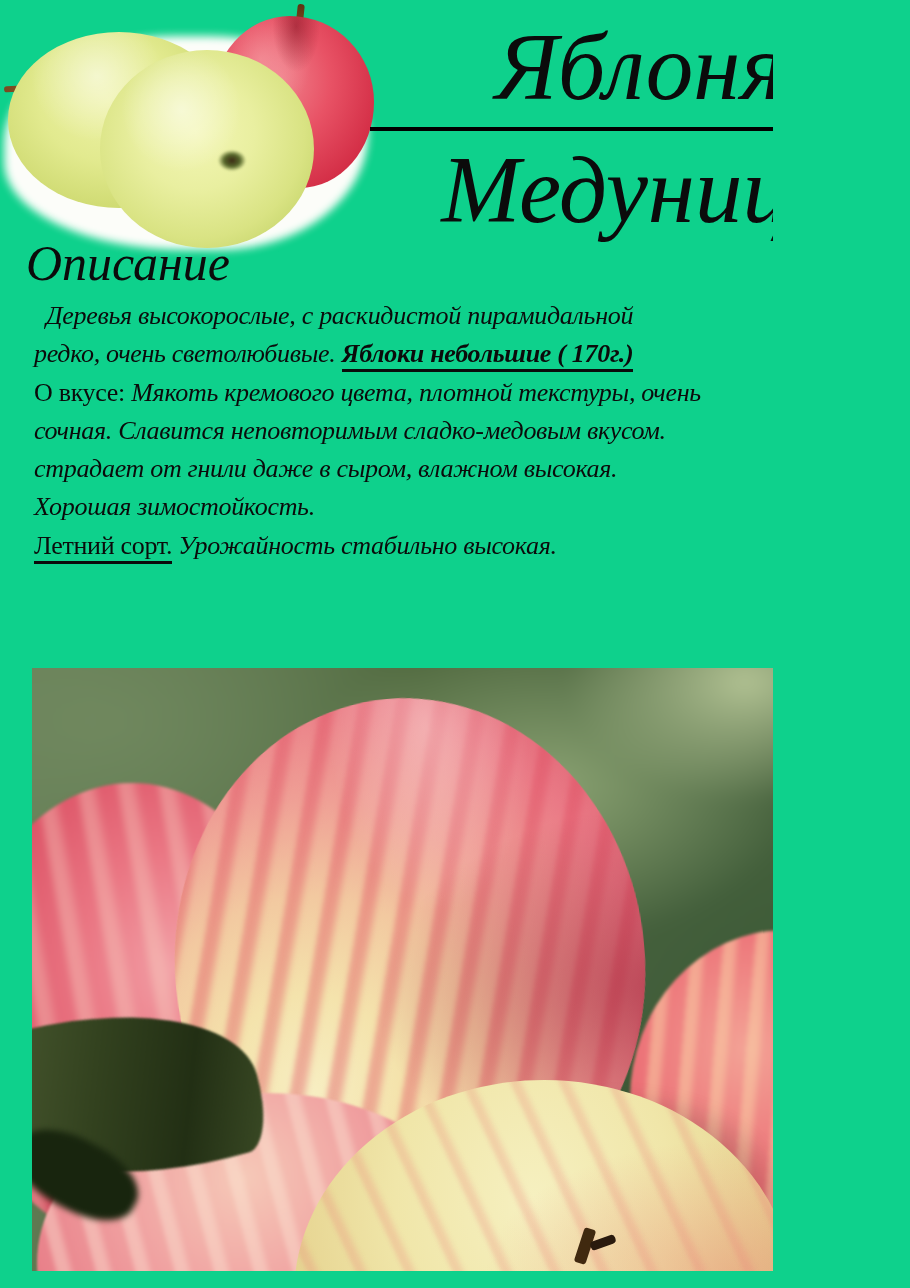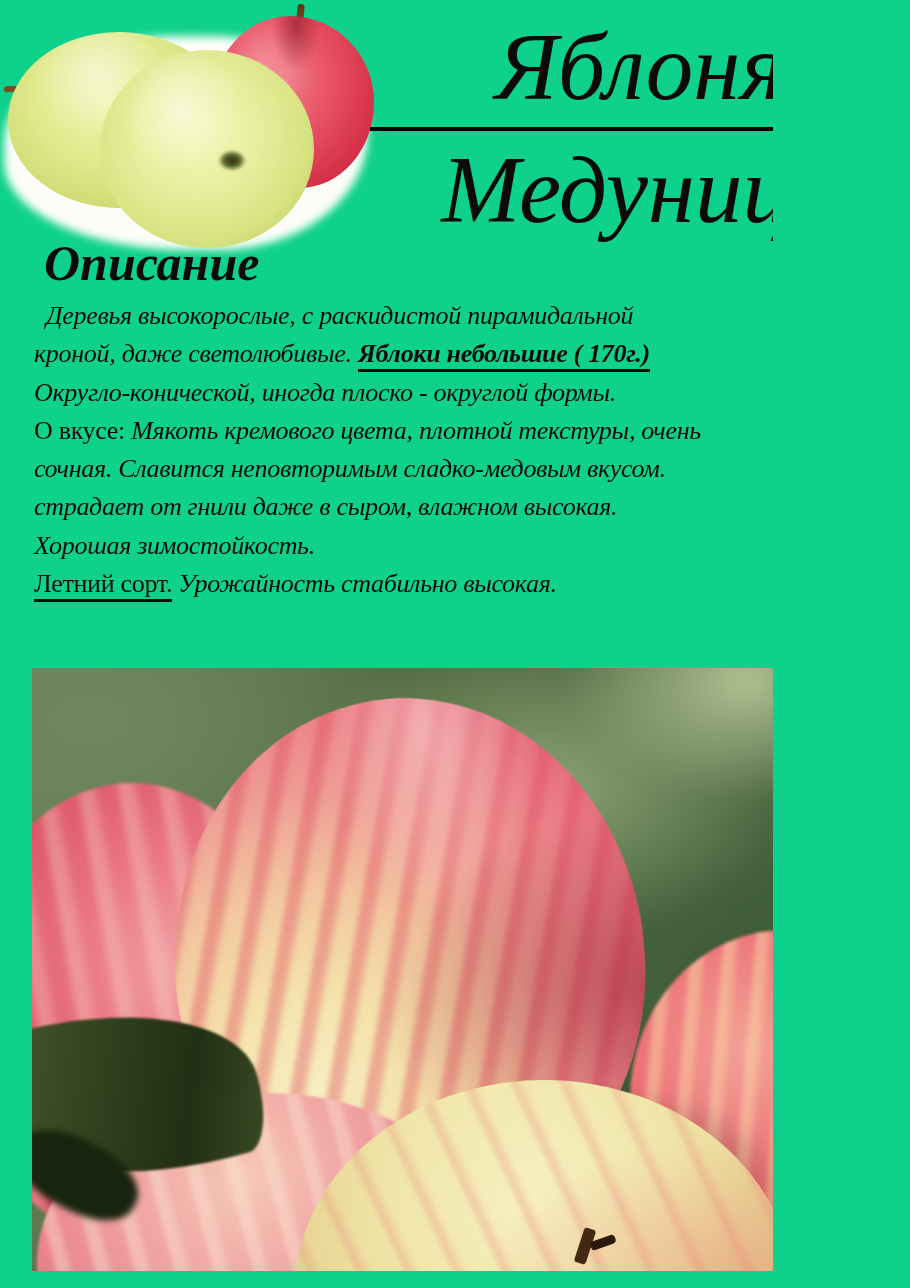--- a/index.html
+++ b/index.html
@@ -8,22 +8,22 @@
   .poster{position:relative;width:773px;height:1288px;overflow:hidden;}
 
   
   .title-block{position:absolute;left:370px;top:0;width:540px;text-align:center;}
   .title-line{font-style:italic;font-size:95px;white-space:nowrap;}
   .t1{position:absolute;top:20px;left:0;width:100%;line-height:1;}
   .rule{position:absolute;top:127px;left:0;width:100%;height:4px;background:#000;}
   .t2{position:absolute;top:143px;left:0;width:100%;line-height:1;}
 
   
-  .desc-heading{position:absolute;left:44px;top:238px;margin:0;
-      font-size:50px;font-weight:bold;font-style:italic;line-height:1;text-align:right;}
+  .desc-heading{position:absolute;left:26px;top:238px;margin:0;
+      font-size:50px;font-weight:normal;font-style:italic;line-height:1;text-align:right;}
   .body-text{position:absolute;left:34px;top:297px;width:860px;
       font-size:26px;font-style:italic;line-height:38.3px;letter-spacing:-0.3px;}
   .line{white-space:nowrap;}
   .indent{padding-left:12px;}
   .b{font-weight:normal;font-style:normal;}
   .bi{font-weight:bold;}
   .u{border-bottom:3px solid #0b0b0b;padding-bottom:1px;}
 
   
   .cutout{position:absolute;left:0;top:0;width:382px;height:262px;}
@@ -120,24 +120,21 @@
     <div class="title-line t2">Медуница</div>
   </header>
 
   <h2 class="desc-heading">Описание</h2>
 
   <div class="body-text">
     <div class="line indent">
       <span>Деревья высокорослые, с раскидистой пирамидальной</span>
     </div>
     <div class="line">
-      <span>кроной, даже светолюбивые. </span><span class="bi u">Яблоки небольшие ( 170г.)</span>
-    </div>
-    <div class="line">
-      <span>Округло-конической, иногда плоско - округлой формы.</span>
+      <span>редко, очень светолюбивые. </span><span class="bi u">Яблоки небольшие ( 170г.)</span>
     </div>
     <div class="line">
       <span class="b">О вкусе:</span><span> Мякоть кремового цвета, плотной текстуры, очень</span>
     </div>
     <div class="line">
       <span>сочная. Славится неповторимым сладко-медовым вкусом.</span>
     </div>
     <div class="line">
       <span>страдает от гнили даже в сыром, влажном высокая.</span>
     </div>

